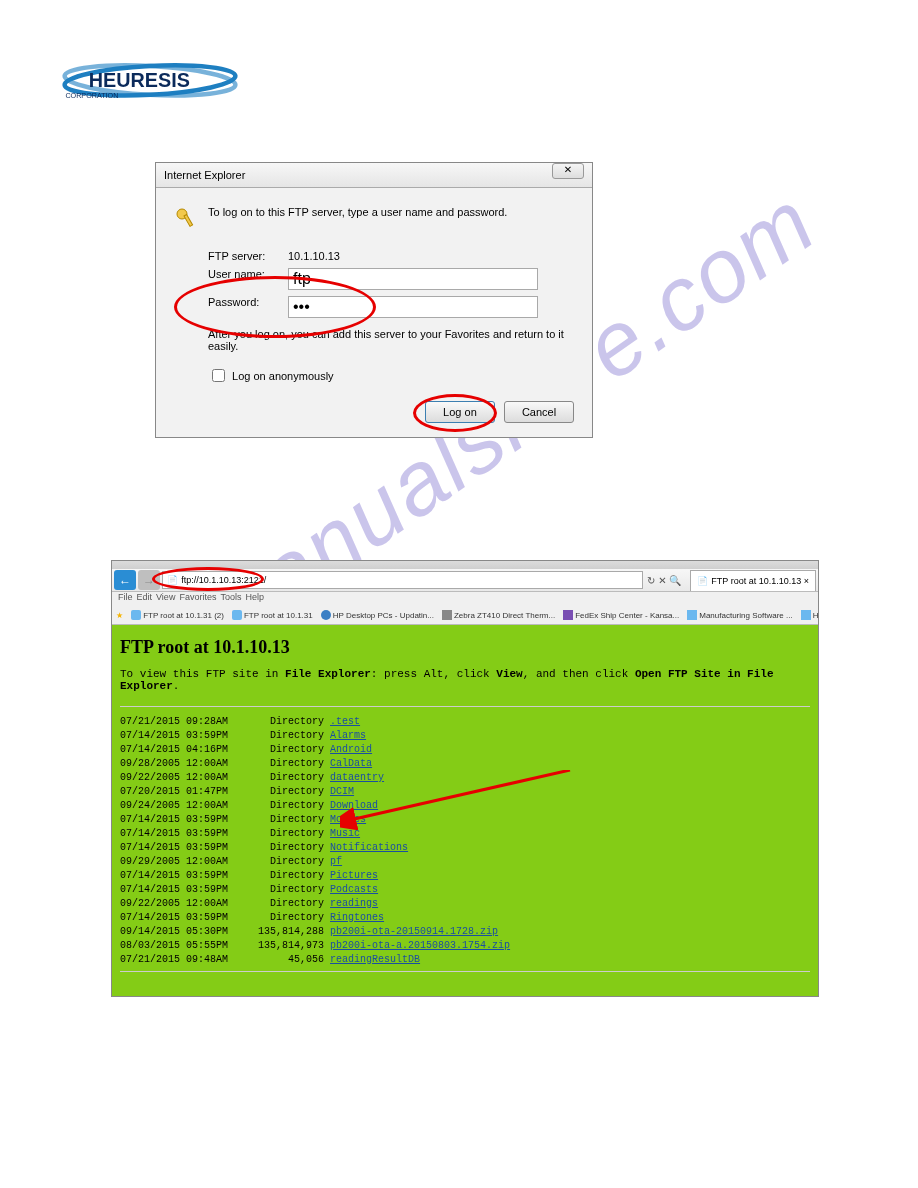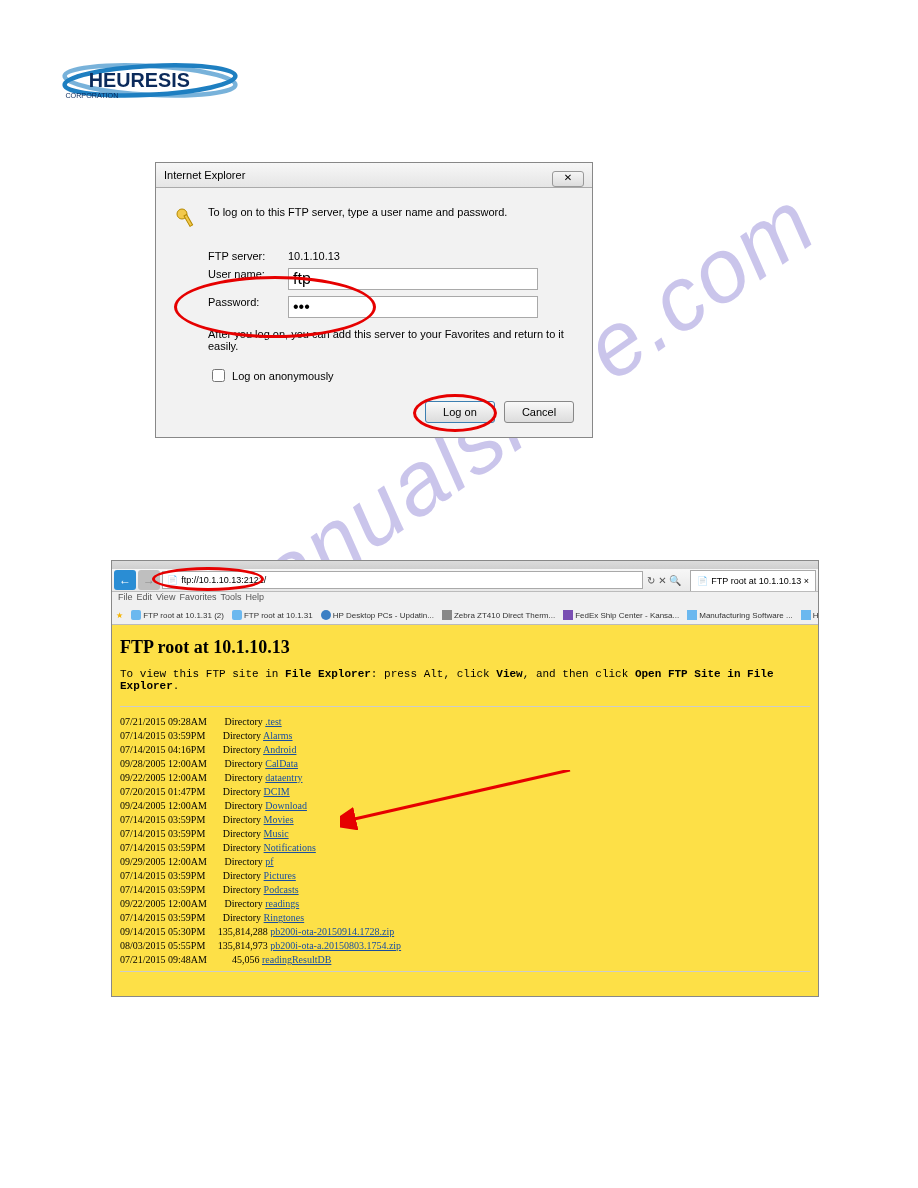--- a/index.html
+++ b/index.html
@@ -1,21 +1,21 @@
 <!DOCTYPE html>
 <html><head>
 <meta charset="utf-8">
 <style>
 body{margin:0;padding:0;background:#fff;font-family:"Segoe UI",Tahoma,Arial,sans-serif;width:918px;position:relative}
 .page{position:relative;width:918px;height:1026px}
 .logo{position:absolute;top:55px;left:60px;width:180px;height:50px}
 .logo svg{width:100%;height:100%}
 .watermark{position:absolute;top:370px;left:140px;font-size:90px;color:#8b7fd4;opacity:.45;transform:rotate(-35deg);pointer-events:none;font-family:Arial,sans-serif;font-style:italic;letter-spacing:2px}
 .dialog{position:absolute;top:162px;left:155px;width:436px;background:linear-gradient(#f9f9f9,#ededed);border:1px solid #888;font-size:11px;color:#000}
-.dlg-title{height:24px;line-height:24px;padding:0 8px;background:linear-gradient(#f7f7f7,#e5e5e5);border-bottom:1px solid #aaa;display:flex;justify-content:space-between;align-items:flex-end}
+.dlg-title{height:24px;line-height:24px;padding:0 8px;background:linear-gradient(#f7f7f7,#e5e5e5);border-bottom:1px solid #aaa;display:flex;justify-content:space-between;align-items:flex-start}
 .dlg-close{width:30px;height:14px;border:1px solid #999;border-radius:3px;background:linear-gradient(#f5f5f5,#ddd);text-align:center;font-size:10px;line-height:12px;cursor:default}
 .dlg-body{padding:12px 18px 14px 18px;background:#f2f2f2}
 .dlg-row{display:flex;align-items:flex-start;margin:6px 0}
 .dlg-msg{margin-left:10px}
 .key-icon{width:24px;height:24px;flex:0 0 24px}
 .dlg-label{width:80px}
 .dlg-val{flex:1}
 .dlg-input{width:240px;height:18px;border:1px solid #a9a9a9;padding:1px 4px;font-size:16px;background:#fff}
 .dlg-note{margin:10px 0 14px 0}
 .dlg-chk{margin:8px 0 16px 0}
@@ -30,25 +30,25 @@
 .navbtn{width:22px;height:20px;border-radius:3px;margin-right:2px;display:flex;align-items:center;justify-content:center;font-size:12px;color:#fff}
 .navback{background:#2a8dd4}
 .navfwd{background:#bfbfbf;color:#888}
 .addr{flex:1;height:16px;border:1px solid #a9a9a9;background:#fff;font-size:9px;padding:0 4px;display:flex;align-items:center}
 .addr-icon{margin-right:3px;font-size:9px}
 .navicons{display:flex;gap:3px;margin:0 4px;font-size:10px;color:#555}
 .tab{height:18px;border:1px solid #aaa;border-bottom:none;background:#fff;font-size:9px;padding:1px 6px;display:flex;align-items:center;margin-left:4px}
 .br-menu{height:14px;font-size:9px;color:#555;padding:0 6px;display:flex;gap:4px;background:#f0f0f0}
 .br-favs{height:18px;background:#f0f0f0;border-bottom:1px solid #bbb;font-size:8px;color:#333;display:flex;align-items:center;gap:8px;padding:0 4px;white-space:nowrap;overflow:hidden}
 .favicon{width:10px;height:10px;display:inline-block;vertical-align:-2px;margin-right:2px}
-.br-content{background:#fde047;padding:8px 8px 16px 8px}
+.br-content{background:#84cc16;padding:8px 8px 16px 8px}
 .br-h1{font-family:"Times New Roman",serif;font-size:18px;font-weight:bold;margin:4px 0 10px 0}
 .br-note{font-family:Liberation Mono, monospace;font-size:11px;margin-bottom:14px}
 .br-hr{border:none;border-top:1px solid #ccc;margin:4px 0 8px 0}
-.ftp-list{font-family:Liberation Serif, serif;font-size:10px;line-height:14px;white-space:pre}
+.ftp-list{font-family:Liberation Mono, monospace;font-size:10px;line-height:14px;white-space:pre}
 .ftp-link{color:#1a4fa0;text-decoration:underline}
 .arrow{position:absolute;pointer-events:none}
 </style>
 </head>
 <body>
 
 <div class="page">
 
   <div class="logo">
     <svg viewBox="0 0 200 55">

